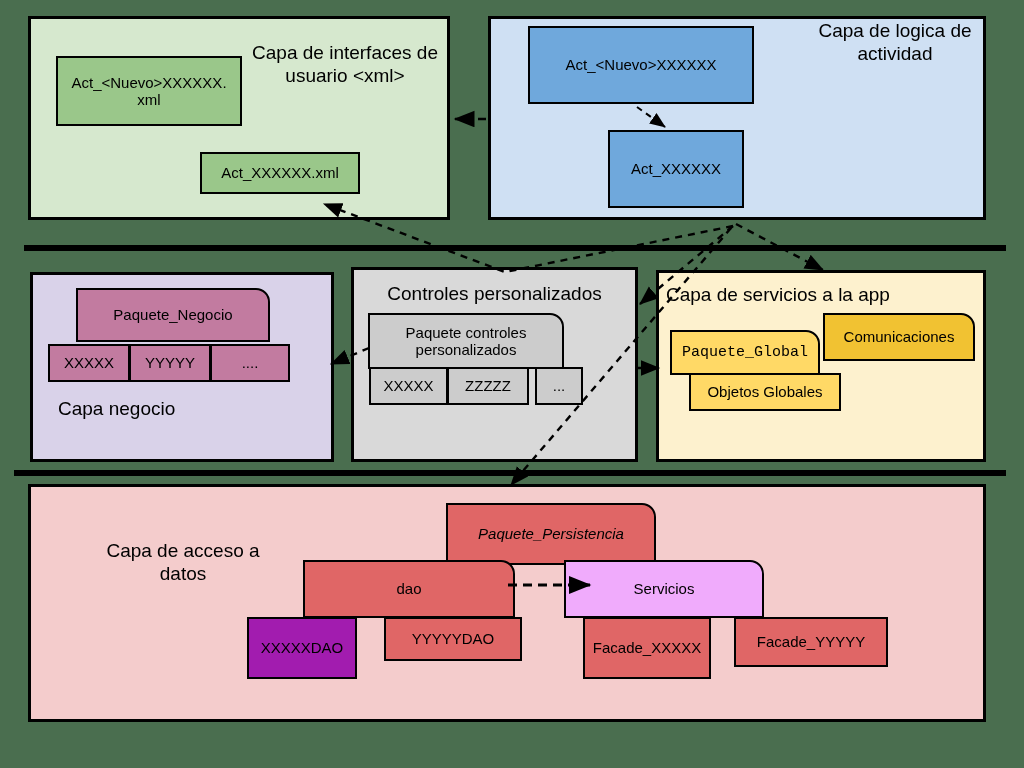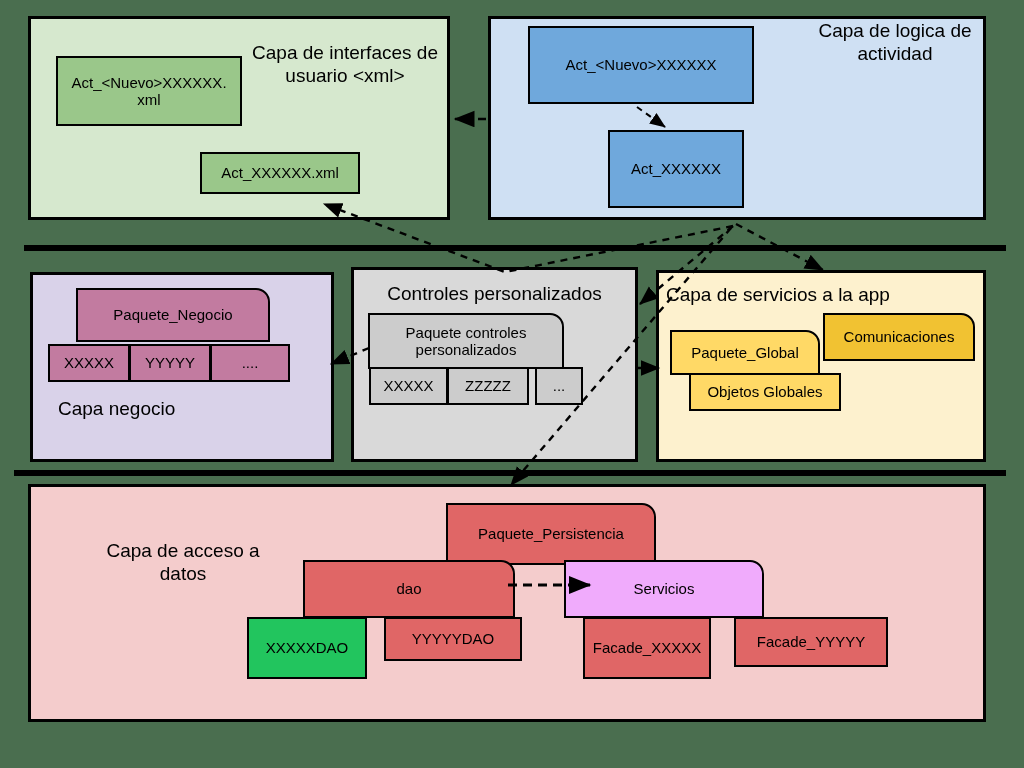--- a/index.html
+++ b/index.html
@@ -97,33 +97,33 @@
 personalizados</div>
   <div class="node" style="left:369px; top:367px; width:79px; height:33px; background:#cccccc;">XXXXX</div>
   <div class="node" style="left:447px; top:367px; width:82px; height:33px; background:#cccccc;">ZZZZZ</div>
   <div class="node" style="left:535px; top:367px; width:48px; height:33px; background:#cccccc;">...</div>
 
   <div class="layer" style="left:656px; top:270px; width:330px; height:192px; background:#fdf1ce;">
   </div>
   <div class="layer-title" style="left:666px; top:284px; width:240px; text-align:left;">Capa de servicios a la app</div>
 
   <div class="node rtr" style="left:823px; top:313px; width:152px; height:48px; background:#f1c232;">Comunicaciones</div>
-  <div class="node rtr" style="left:670px; top:330px; width:150px; height:45px; background:#ffd966;">Paquete_Global</div>
+  <div class="node rtr" style="left:670px; top:330px; width:150px; height:45px; background:#ffd966;font-family:Liberation Mono, monospace;">Paquete_Global</div>
   <div class="node" style="left:689px; top:373px; width:152px; height:34px; background:#ffd966;">Objetos Globales</div>
 
   <div class="divider" style="left:14px; top:470px; width:992px; height:6px;"></div>
 
   <div class="layer" style="left:28px; top:484px; width:958px; height:238px; background:#f4cccc;">
   </div>
   <div class="layer-title" style="left:88px; top:540px; width:190px;">Capa de acceso a
 datos</div>
 
-  <div class="node rtr" style="left:446px; top:503px; width:210px; height:62px; background:#e06666;">Paquete_Persistencia</div>
+  <div class="node rtr" style="left:446px; top:503px; width:210px; height:62px; background:#e06666;font-style:italic;">Paquete_Persistencia</div>
   <div class="node rtr" style="left:303px; top:560px; width:212px; height:58px; background:#e06666;">dao</div>
-  <div class="node" style="left:247px; top:617px; width:120px; height:62px; background:#22c55e;">XXXXXDAO</div>
+  <div class="node" style="left:247px; top:617px; width:110px; height:62px; background:#a21caf;">XXXXXDAO</div>
   <div class="node" style="left:384px; top:617px; width:138px; height:44px; background:#e06666;">YYYYYDAO</div>
   <div class="node rtr" style="left:564px; top:560px; width:200px; height:58px; background:#f0abfc;">Servicios</div>
   <div class="node" style="left:583px; top:617px; width:128px; height:62px; background:#e06666;">Facade_XXXXX</div>
   <div class="node" style="left:734px; top:617px; width:154px; height:50px; background:#e06666;">Facade_YYYYY</div>
 
   <svg class="connectors" viewBox="0 0 1024 768">
     <defs>
       <marker id="ah" markerWidth="9" markerHeight="9" refX="7.5" refY="3.2" orient="auto" markerUnits="strokeWidth">
         <path d="M0,0 L8,3.2 L0,6.4 z" fill="#000"></path>
       </marker>

